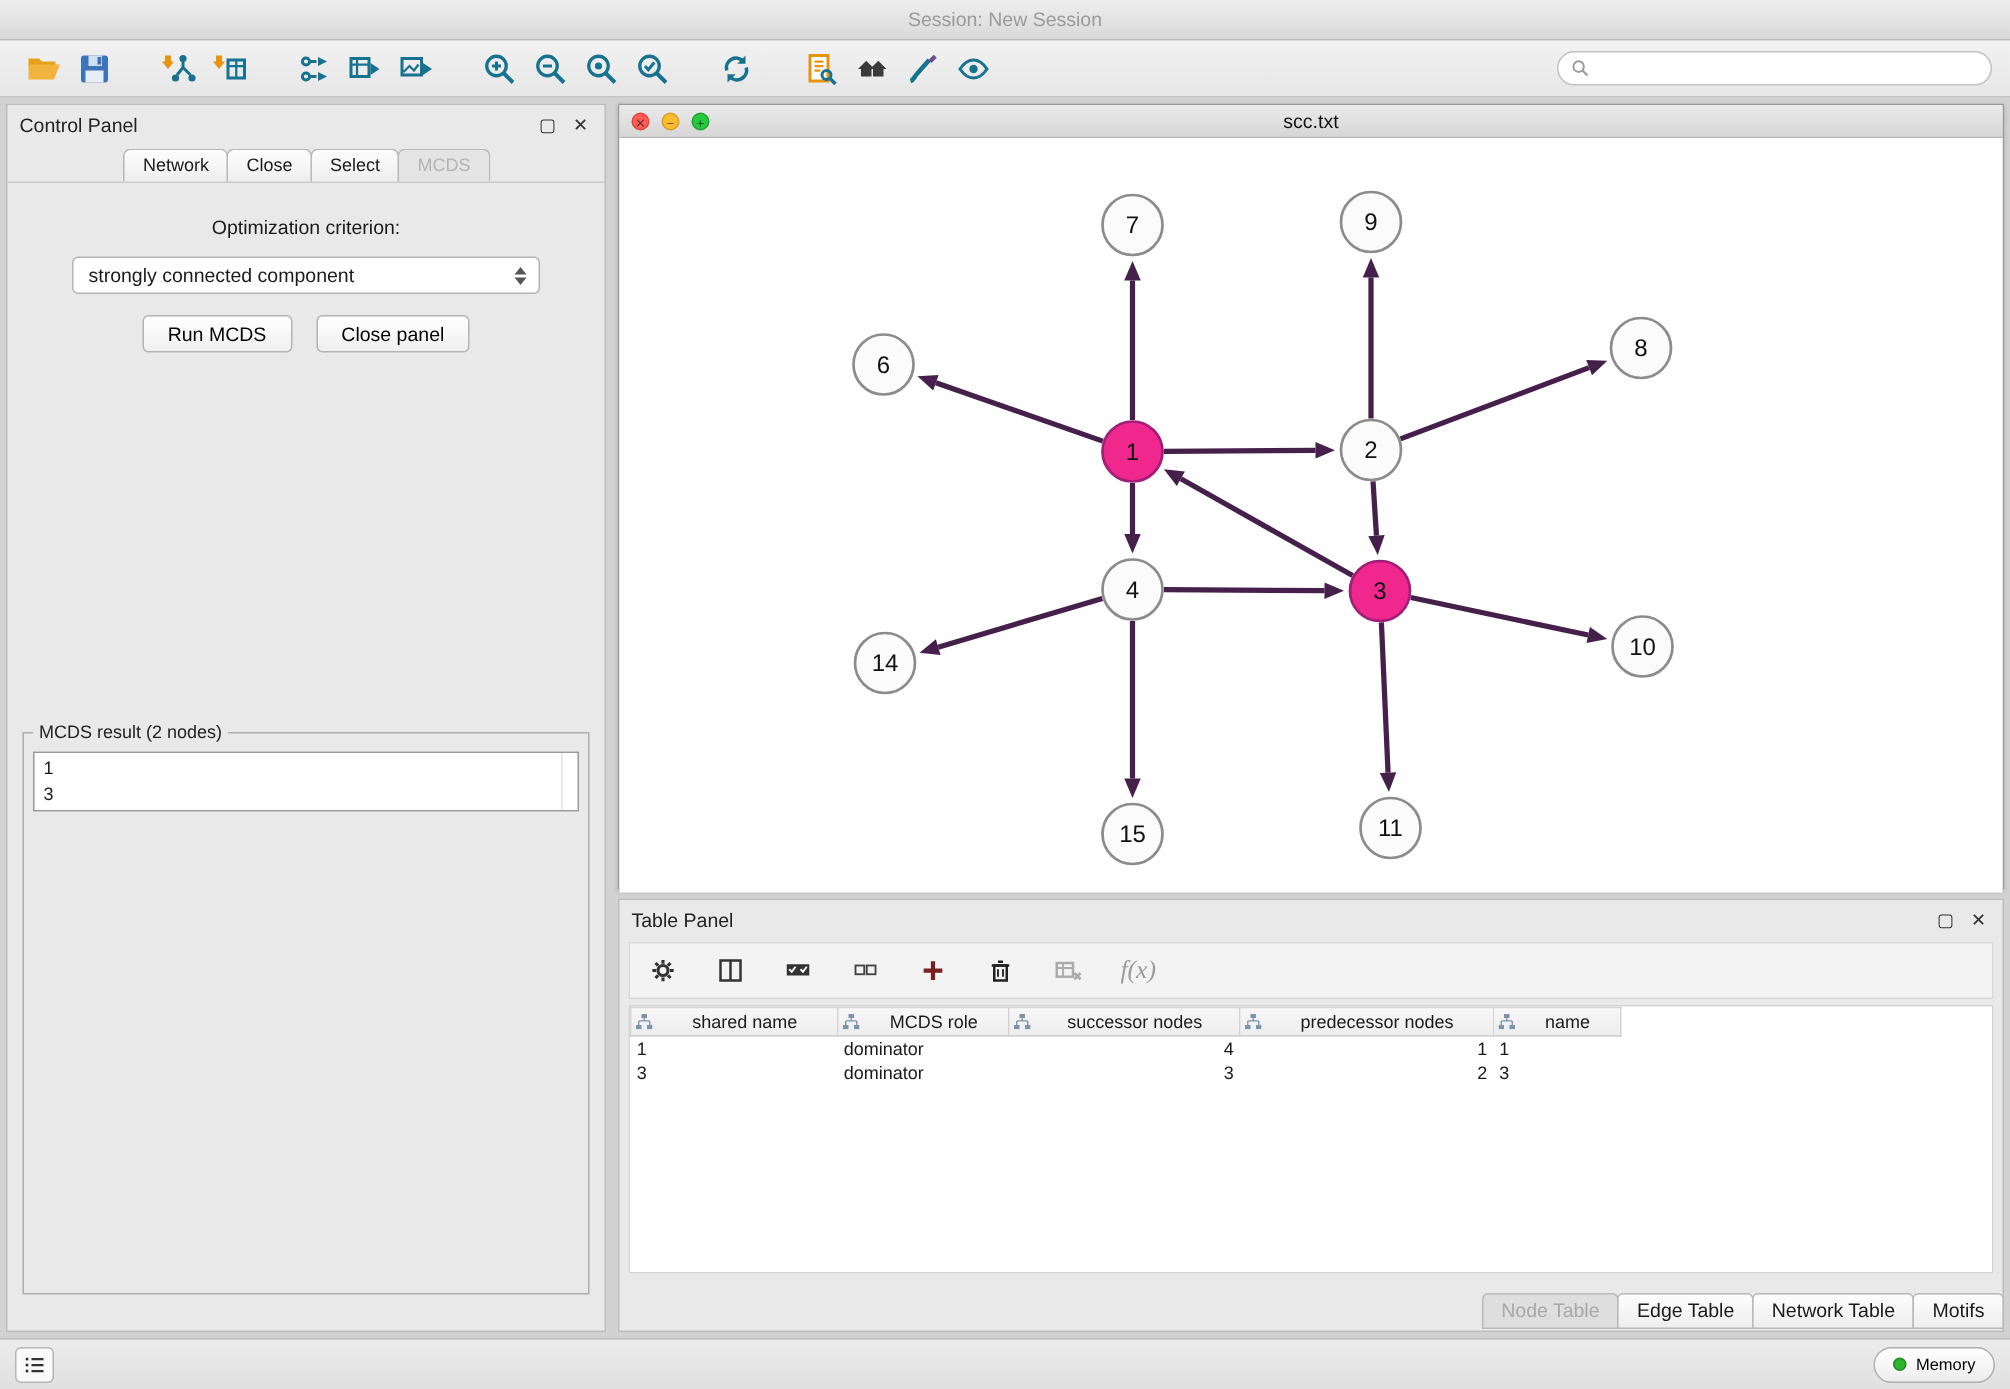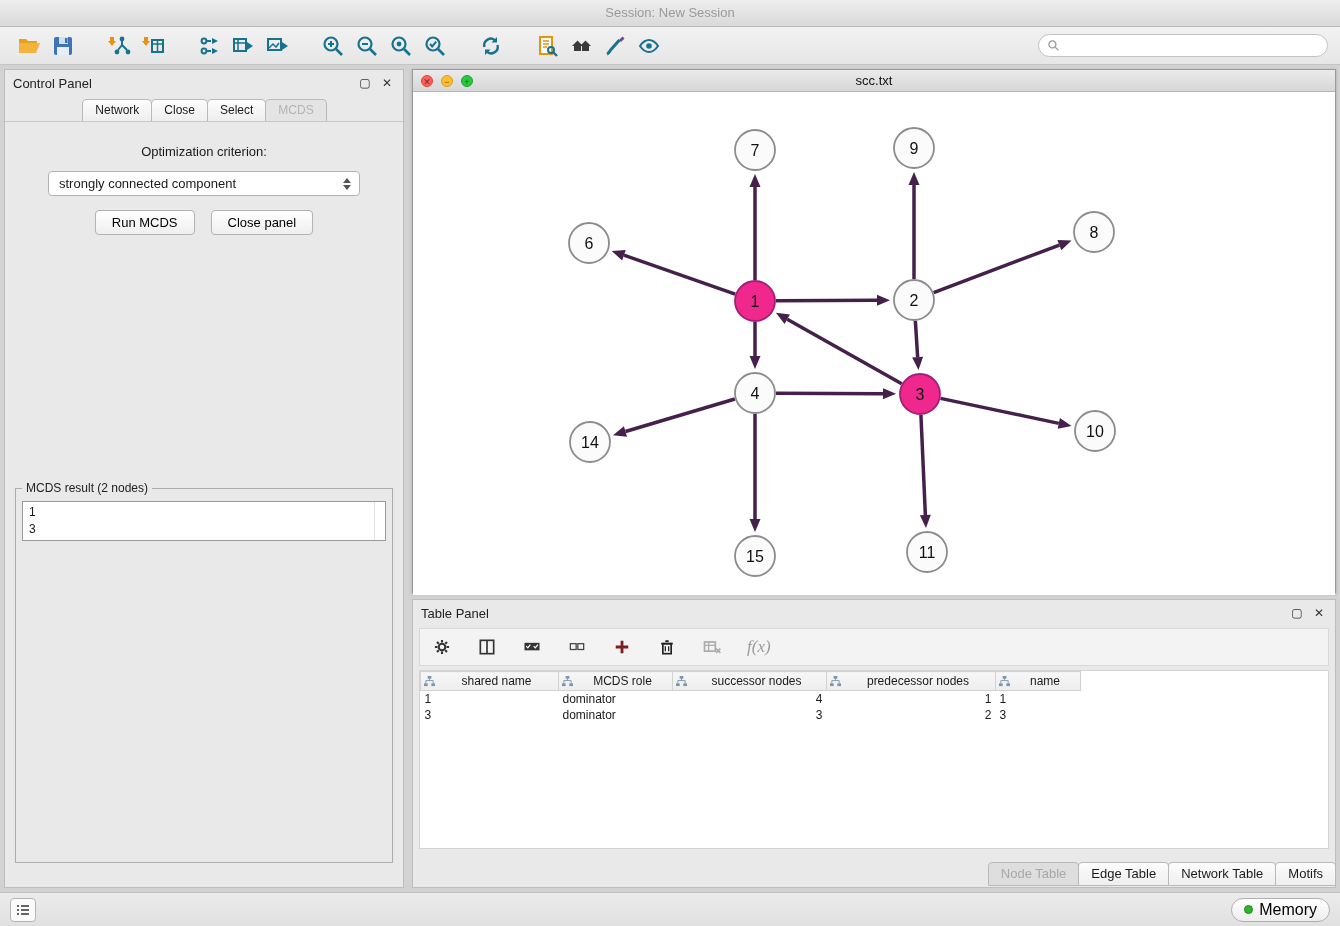--- a/index.html
+++ b/index.html
@@ -96,21 +96,21 @@
           font-size:13px; margin:0 -1px 0 0; border-radius:4px 4px 0 0; cursor:default; }
   .ttab.active { background:#dedede; color:#a8a8a8; }
 
   
   .statusbar { height:34px; background:linear-gradient(#ececec,#e0e0e0); border-top:1px solid #c0c0c0;
                display:flex; align-items:center; padding:0 10px; flex:none; }
   .status-left-btn { width:26px; height:24px; border:1px solid #b5b5b5; border-radius:4px; background:#fafafa;
                      display:flex; align-items:center; justify-content:center; cursor:default; }
   .memory-btn { margin-left:auto; height:24px; border:1px solid #b0b0b0; border-radius:12px;
                 background:linear-gradient(#ffffff,#ededed); display:flex; align-items:center; gap:6px;
-                padding:0 12px; font-size:16px; font-family:"Liberation Sans",sans-serif; cursor:default; }
+                padding:0 12px; font-size:11px; font-family:"Liberation Sans",sans-serif; cursor:default; }
   .mem-dot { width:9px; height:9px; border-radius:50%; background:#2db52d; border:1px solid #1d8a1d; }
 </style>
 </head>
 <body>
 
 <div class="window">
 
   <div class="titlebar">
     <span>Session: New Session</span>
   </div>

